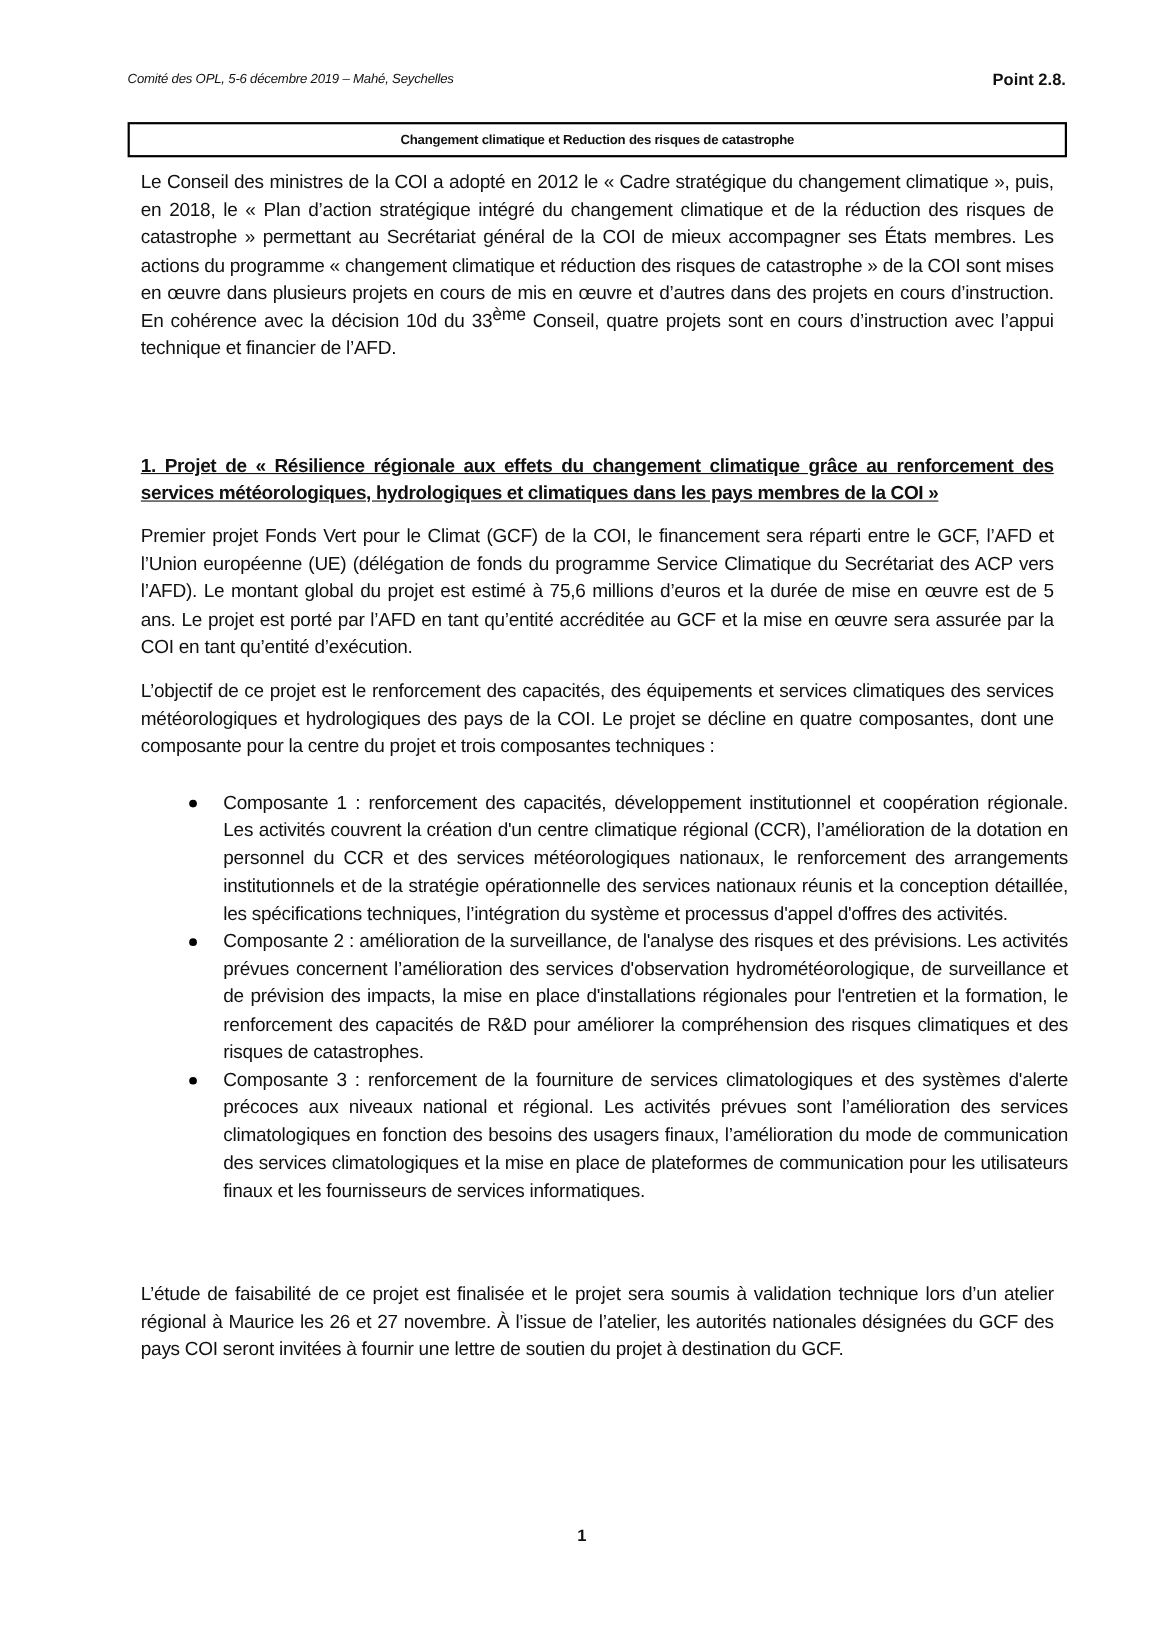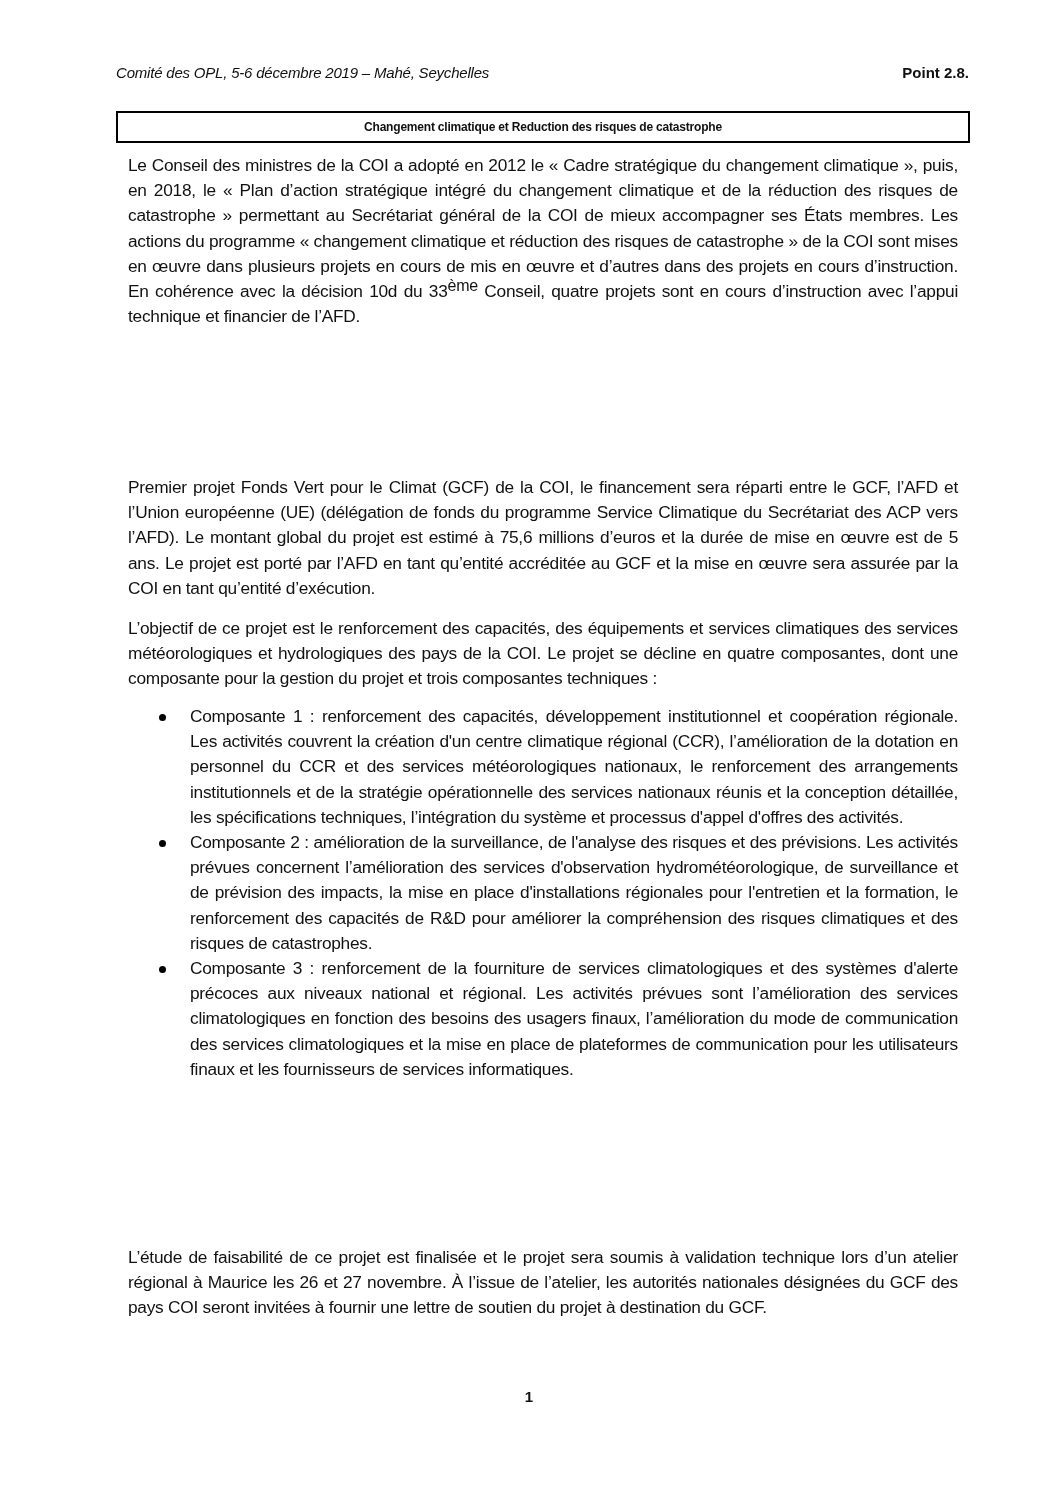--- a/index.html
+++ b/index.html
@@ -4,21 +4,21 @@
 <style>
   html, body { margin: 0; padding: 0; background: #ffffff; }
   body {
     width: 1058px; height: 1497px; position: relative; overflow: hidden;
     font-family: "Liberation Sans", "DejaVu Sans", sans-serif;
     color: #111111;
   }
   .page { position: absolute; left: 0; top: 0; width: 1058px; height: 1497px; background: #fff; }
   .header-left {
     position: absolute; left: 116px; top: 64px;
-    font-size: 15px; font-style: italic; letter-spacing: -0.2px;
+    font-size: 12px; font-style: italic; letter-spacing: -0.2px;
   }
   .header-right {
     position: absolute; right: 89px; top: 64px;
     font-size: 15px; font-weight: bold; text-align: right;
   }
   .title-box {
     position: absolute; left: 116px; top: 111px; width: 850px; height: 28px;
     border: 2px solid #000; box-sizing: content-box;
     display: flex; align-items: center; justify-content: center;
     font-size: 12px; font-weight: bold; letter-spacing: -0.2px;
@@ -29,21 +29,21 @@
     letter-spacing: -0.25px;
   }
   .para sup { font-size: 16px; line-height: 0; vertical-align: 6px; }
   .section-head {
     position: absolute; left: 128px; top: 411px; width: 830px;
     font-size: 17.3px; line-height: 25.2px; font-weight: bold;
     text-decoration: underline; text-align: justify; letter-spacing: -0.35px;
   }
   .bullets {
     position: absolute; left: 128px; top: 704px; width: 830px;
-    margin: 0; padding: 0; list-style: none;
+    margin: 13px; padding: 0; list-style: none;
   }
   .bullet-item {
     position: relative; padding-left: 62px;
     font-size: 17.3px; line-height: 25.2px; text-align: justify; letter-spacing: -0.25px;
   }
   .bullet-dot {
     position: absolute; left: 31px; top: 10px; width: 7px; height: 7px;
     background: #000; border-radius: 50%;
   }
   .page-number {
@@ -58,36 +58,37 @@
 
   <div class="header-left">Comité des OPL, 5-6 décembre 2019 – Mahé, Seychelles</div>
   <div class="header-right">Point 2.8.</div>
 
   <div class="title-box">
     <span>Changement climatique et Reduction des risques de catastrophe</span>
   </div>
 
   <div class="para" style="top:153px;"><span>Le Conseil des ministres de la COI a adopté en 2012 le « Cadre stratégique du changement climatique », puis, en 2018, le « Plan d’action stratégique intégré du changement climatique et de la réduction des risques de catastrophe » permettant au Secrétariat général de la COI de mieux accompagner ses États membres. Les actions du programme « changement climatique et réduction des risques de catastrophe » de la COI sont mises en œuvre dans plusieurs projets en cours de mis en œuvre et d’autres dans des projets en cours d’instruction. En cohérence avec la décision 10d du 33</span><sup>ème</sup><span> Conseil, quatre projets sont en cours d’instruction avec l’appui technique et financier de l’AFD.</span></div>
 
+  <div class="section-head">1. Projet de « Résilience régionale aux effets du changement climatique grâce au renforcement des services météorologiques, hydrologiques et climatiques dans les pays membres de la COI »</div>
 
   <div class="para" style="top:475px;">Premier projet Fonds Vert pour le Climat (GCF) de la COI, le financement sera réparti entre le GCF, l’AFD et l’Union européenne (UE) (délégation de fonds du programme Service Climatique du Secrétariat des ACP vers l’AFD). Le montant global du projet est estimé à 75,6 millions d’euros et la durée de mise en œuvre est de 5 ans. Le projet est porté par l’AFD en tant qu’entité accréditée au GCF et la mise en œuvre sera assurée par la COI en tant qu’entité d’exécution.</div>
 
-  <div class="para" style="top:616px;">L’objectif de ce projet est le renforcement des capacités, des équipements et services climatiques des services météorologiques et hydrologiques des pays de la COI. Le projet se décline en quatre composantes, dont une composante pour la gestion du projet et trois composantes techniques :</div>
+  <div class="para" style="top:616px;">L’objectif de ce projet est le renforcement des capacités, des équipements et services climatiques des services météorologiques et hydrologiques des pays de la COI. Le projet se décline en quatre composantes, dont une composante pour la centre du projet et trois composantes techniques :</div>
 
   <ul class="bullets">
     <li class="bullet-item">
       <span class="bullet-dot"></span>
       <span>Composante 1 : renforcement des capacités, développement institutionnel et coopération régionale. Les activités couvrent la création d'un centre climatique régional (CCR), l’amélioration de la dotation en personnel du CCR et des services météorologiques nationaux, le renforcement des arrangements institutionnels et de la stratégie opérationnelle des services nationaux réunis et la conception détaillée, les spécifications techniques, l’intégration du système et processus d'appel d'offres des activités.</span>
     </li>
     <li class="bullet-item">
       <span class="bullet-dot"></span>
       <span>Composante 2 : amélioration de la surveillance, de l'analyse des risques et des prévisions. Les activités prévues concernent l’amélioration des services d'observation hydrométéorologique, de surveillance et de prévision des impacts, la mise en place d'installations régionales pour l'entretien et la formation, le renforcement des capacités de R&amp;D pour améliorer la compréhension des risques climatiques et des risques de catastrophes.</span>
     </li>
     <li class="bullet-item">
       <span class="bullet-dot"></span>
       <span>Composante 3 : renforcement de la fourniture de services climatologiques et des systèmes d'alerte précoces aux niveaux national et régional. Les activités prévues sont l’amélioration des services climatologiques en fonction des besoins des usagers finaux, l’amélioration du mode de communication des services climatologiques et la mise en place de plateformes de communication pour les utilisateurs finaux et les fournisseurs de services informatiques.</span>
     </li>
   </ul>
 
-  <div class="para" style="top:1245px;">L’étude de faisabilité de ce projet est finalisée et le projet sera soumis à validation technique lors d’un atelier régional à Maurice les 26 et 27 novembre. À l’issue de l’atelier, les autorités nationales désignées du GCF des pays COI seront invitées à fournir une lettre de soutien du projet à destination du GCF.</div>
+  <div class="para" style="top:1164px;">L’étude de faisabilité de ce projet est finalisée et le projet sera soumis à validation technique lors d’un atelier régional à Maurice les 26 et 27 novembre. À l’issue de l’atelier, les autorités nationales désignées du GCF des pays COI seront invitées à fournir une lettre de soutien du projet à destination du GCF.</div>
 
   <div class="page-number">1</div>
 </div>
 
 </body></html>

